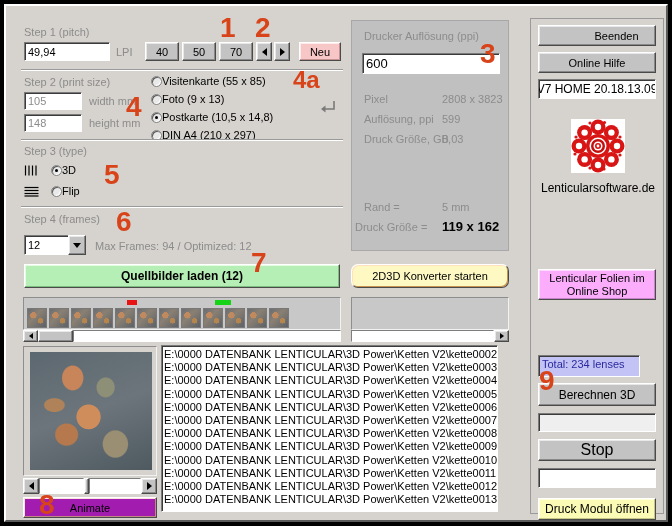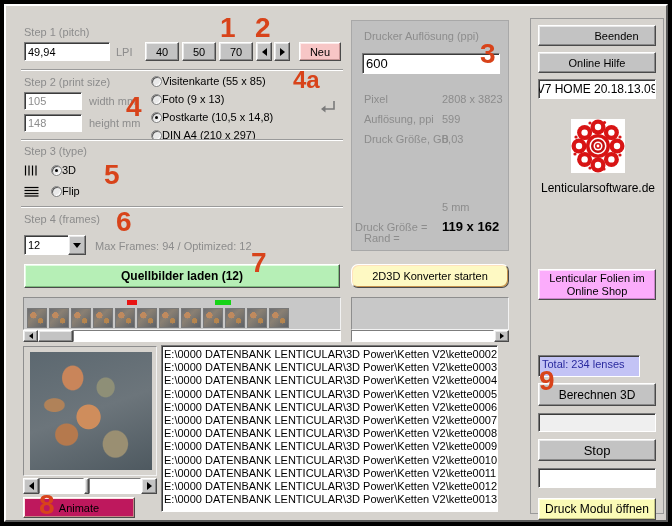--- a/index.html
+++ b/index.html
@@ -301,21 +301,21 @@
       <span class="tri tri-l"></span>
     </div>
     <div class="scroll-track" style="flex:0 0 45px;"></div>
     <div class="btn" style="width:5px;height:16px;"></div>
     <div class="scroll-track" style="flex:1;"></div>
     <div class="btn" style="width:16px;height:16px;">
       <span class="tri tri-r"></span>
     </div>
   </div>
 
-  <div class="abs btn" style="left:17px;top:491px;width:112px;height:21px;background:#be185d;box-shadow:inset -1px -1px 0 #c48585, inset 1px 1px 0 #fde2e2;">Animate</div>
+  <div class="abs btn" style="left:17px;top:491px;width:134px;height:21px;background:#a21caf;box-shadow:inset -1px -1px 0 #c48585, inset 1px 1px 0 #fde2e2;">Animate</div>
 
   <div class="abs filelist" style="left:155px;top:339px;width:337px;height:167px;">
     <div>E:\0000 DATENBANK LENTICULAR\3D Power\Ketten V2\kette0002.jpg</div>
     <div>E:\0000 DATENBANK LENTICULAR\3D Power\Ketten V2\kette0003.jpg</div>
     <div>E:\0000 DATENBANK LENTICULAR\3D Power\Ketten V2\kette0004.jpg</div>
     <div>E:\0000 DATENBANK LENTICULAR\3D Power\Ketten V2\kette0005.jpg</div>
     <div>E:\0000 DATENBANK LENTICULAR\3D Power\Ketten V2\kette0006.jpg</div>
     <div>E:\0000 DATENBANK LENTICULAR\3D Power\Ketten V2\kette0007.jpg</div>
     <div>E:\0000 DATENBANK LENTICULAR\3D Power\Ketten V2\kette0008.jpg</div>
     <div>E:\0000 DATENBANK LENTICULAR\3D Power\Ketten V2\kette0009.jpg</div>
@@ -334,21 +334,21 @@
 
     <div class="grey-label" style="position:absolute;left:12px;top:72px;">Pixel</div>
     <div class="grey-label" style="position:absolute;left:90px;top:72px;">2808 x 3823</div>
 
     <div class="grey-label" style="position:absolute;left:12px;top:92px;">Auflösung, ppi</div>
     <div class="grey-label" style="position:absolute;left:90px;top:92px;">599</div>
 
     <div class="grey-label" style="position:absolute;left:12px;top:112px;">Druck Größe, GB</div>
     <div class="grey-label" style="position:absolute;left:90px;top:112px;">0,03</div>
 
-    <div class="grey-label" style="position:absolute;left:12px;top:180px;margin-top:31px;">Rand =</div>
+    <div class="grey-label" style="position:absolute;left:12px;top:180px;">Rand =</div>
     <div class="grey-label" style="position:absolute;left:90px;top:180px;">5 mm</div>
 
     <div class="grey-label" style="position:absolute;left:3px;top:200px;">Druck Größe =</div>
     <div class="dark-label" style="position:absolute;left:90px;top:198px;font-size:13px;font-weight:bold;">119 x 162</div>
   </div>
 
   <div class="abs btn" style="left:345px;top:258px;width:158px;height:24px;background:#fef9c3;box-shadow:inset -1px -1px 0 #c5924f, inset 1px 1px 0 #ffe2bd;border-radius:7px;">2D3D Konverter starten</div>
 
   <div class="abs panel-sunken" style="left:345px;top:291px;width:158px;height:33px;"></div>
   <div class="abs scroll-h" style="left:345px;top:324px;width:158px;height:12px;">
@@ -417,21 +417,21 @@
     <div class="field" style="position:absolute;left:7px;top:336px;width:102px;height:22px;background:#c3c3f5;align-items:flex-start;padding-top:2px;color:#2a2a9e;">
       <span>Total: 234 lenses</span>
     </div>
 
     <div class="btn" style="position:absolute;left:7px;top:364px;width:118px;height:23px;font-size:12px;">Berechnen 3D</div>
 
     <div class="field" style="position:absolute;left:7px;top:394px;width:118px;height:19px;background:#efefef;">
       <span></span>
     </div>
 
-    <div class="btn" style="position:absolute;left:7px;top:420px;width:118px;height:22px;font-size:13px;">Stop</div>
+    <div class="btn" style="position:absolute;left:7px;top:420px;width:118px;height:22px;font-size:16px;">Stop</div>
 
     <div class="field" style="position:absolute;left:7px;top:449px;width:118px;height:20px;">
       <span></span>
     </div>
 
     <div class="btn" style="position:absolute;left:7px;top:479px;width:118px;height:22px;background:#fbfbb6;font-size:12px;box-shadow:inset -1px -1px 0 #c6c686, inset 1px 1px 0 #ffffdd;">Druck Modul öffnen</div>
   </div>
 
   <div class="marker" style="left:214px;top:8px;font-size:28px;">1</div>
   <div class="marker" style="left:249px;top:8px;font-size:28px;">2</div>

